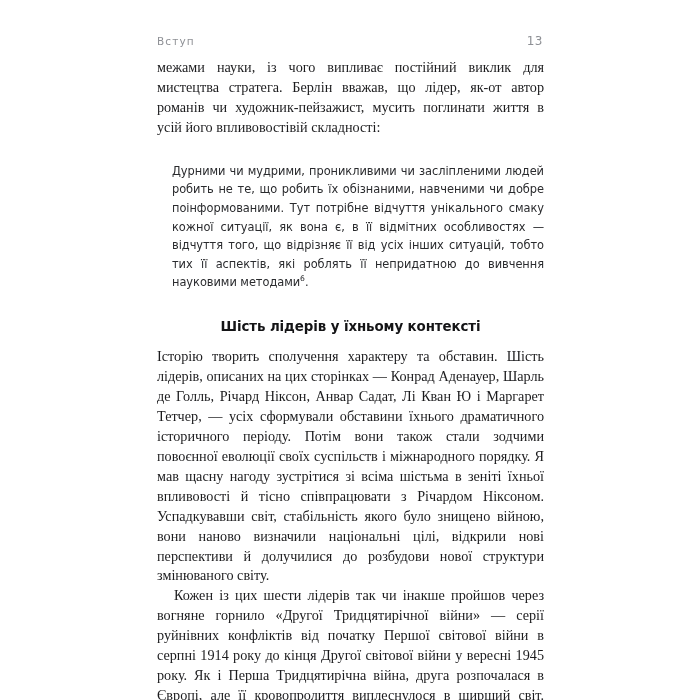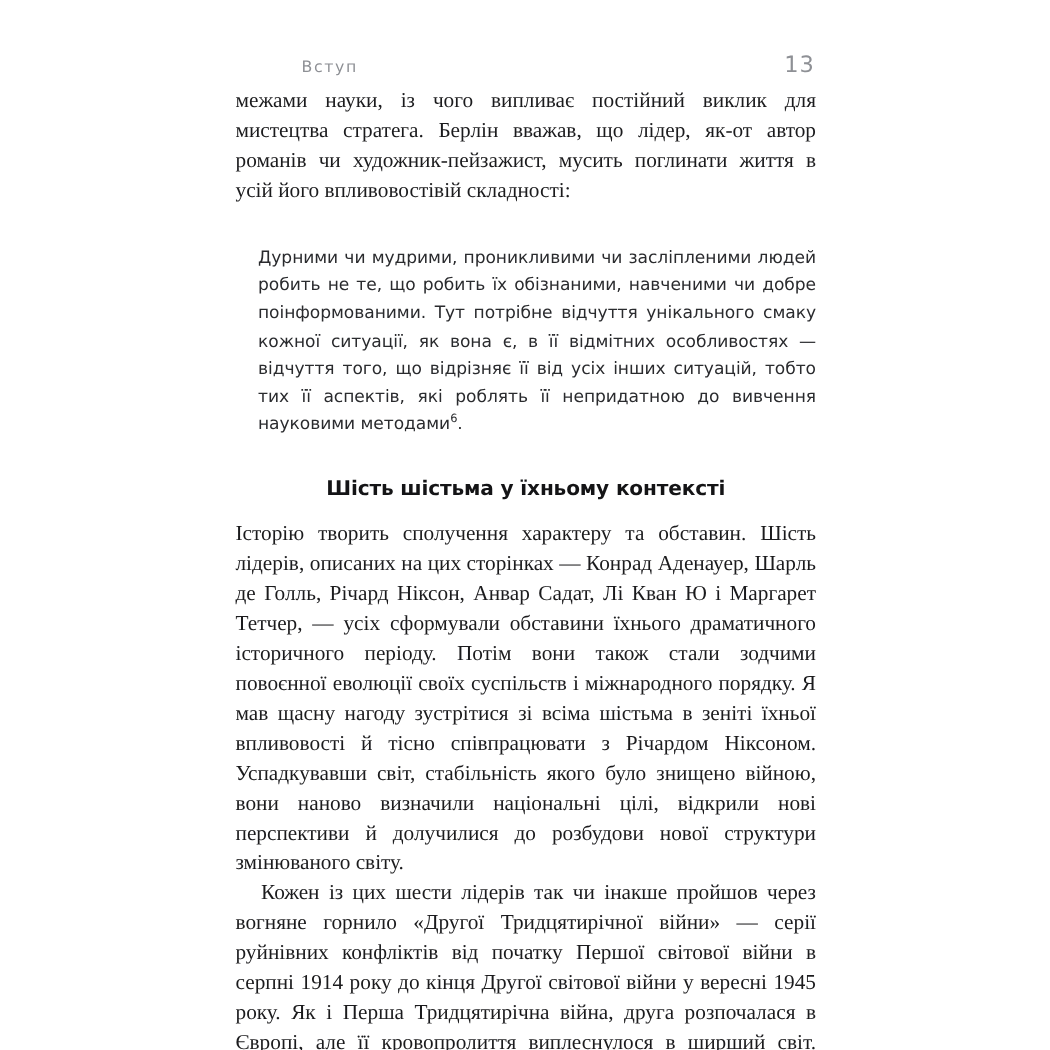--- a/index.html
+++ b/index.html
@@ -26,25 +26,24 @@
     height: 16px;
     display: flex;
     align-items: baseline;
     justify-content: space-between;
   }
   .running-head-title {
     font-family: "DejaVu Sans", sans-serif;
     font-size: 10.5px;
     letter-spacing: 1.1px;
     color: #8e9095;
-    margin-left: 44px;
   }
   .running-head-folio {
     font-family: "DejaVu Sans", sans-serif;
-    font-size: 15px;
+    font-size: 12px;
     letter-spacing: 0.5px;
     color: #8e9095;
   }
 
   
   .column {
     position: absolute;
     left: 157px;
     top: 58px;
     width: 387px;
@@ -107,21 +106,21 @@
   </div>
 
   <div class="column">
 
     <p class="body">межами науки, із чого випливає постійний виклик для мистецтва стратега. Берлін вважав, що лідер, як-от автор романів чи худож­ник-пейзажист, мусить поглинати життя в усій його впливовості­вій складності:</p>
 
     <blockquote class="quote">
       <p><span>Дурними чи мудрими, проникливими чи засліпленими людей ро­бить не те, що робить їх обізнаними, навченими чи добре поінфор­мованими. Тут потрібне відчуття унікального смаку кожної ситуа­ції, як вона є, в її відмітних особливостях — відчуття того, що від­різняє її від усіх інших ситуацій, тобто тих її аспектів, які роблять її непридатною до вивчення науковими методами</span><sup>6</sup><span>.</span></p>
     </blockquote>
 
-    <h2 class="section-heading">Шість шістьма у їхньому контексті</h2>
+    <h2 class="section-heading">Шість лідерів у їхньому контексті</h2>
 
     <p class="body">Історію творить сполучення характеру та обставин. Шість лідерів, описаних на цих сторінках — Конрад Аденауер, Шарль де Голль, Річард Ніксон, Анвар Садат, Лі Кван Ю і Маргарет Тетчер, — усіх сформували обставини їхнього драматичного історичного періо­ду. Потім вони також стали зодчими повоєнної еволюції своїх суспільств і міжнародного порядку. Я мав щасну нагоду зустріти­ся зі всіма шістьма в зеніті їхньої впливовості й тісно співпрацю­вати з Річардом Ніксоном. Успадкувавши світ, стабільність яко­го було знищено війною, вони наново визначили національні ці­лі, відкрили нові перспективи й долучилися до розбудови нової структури змінюваного світу.</p>
 
     <p class="body indent">Кожен із цих шести лідерів так чи інакше пройшов через вог­няне горнило «Другої Тридцятирічної війни» — серії руйнівних конфліктів від початку Першої світової війни в серпні 1914 ро­ку до кінця Другої світової війни у вересні 1945 року. Як і Перша Тридцятирічна війна, друга розпочалася в Європі, але її кровопро­лиття виплеснулося в ширший світ. Перша перетворила Європу з регіону, у якому джерелом легітимності були релігійна віра й ди­настична спадковість, на порядок, який базується на суверенній рівності світських держав і прагне поширювати свої приписи по всьому світу. За три століття по тому Друга Тридцятирічна війна спонукала всю міжнародну систему подолати розчарування в Єв­ропі та бідність у більшості країн решти світу за допомогою нових принципів порядку.</p>
 
   </div>
 
 </div>
 
 </body></html>

